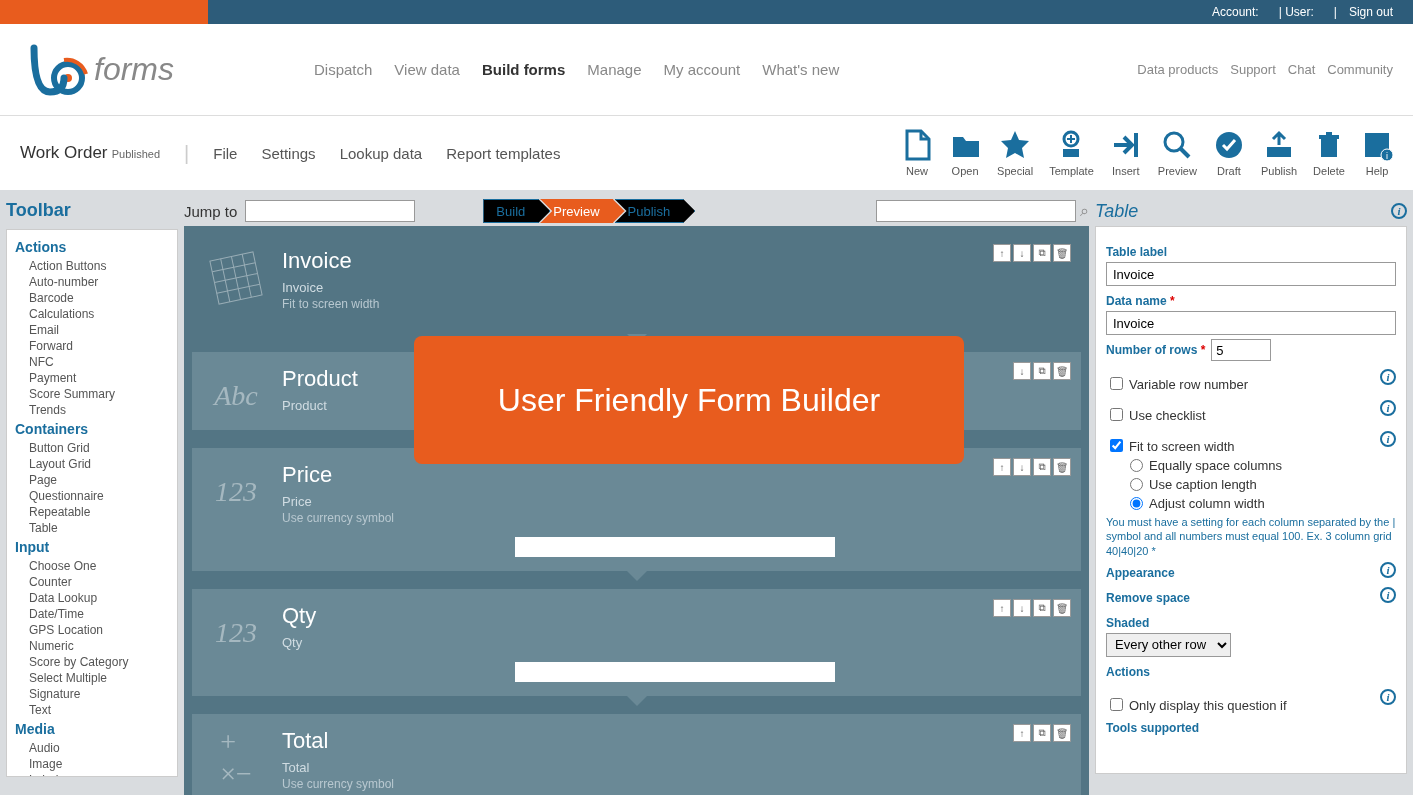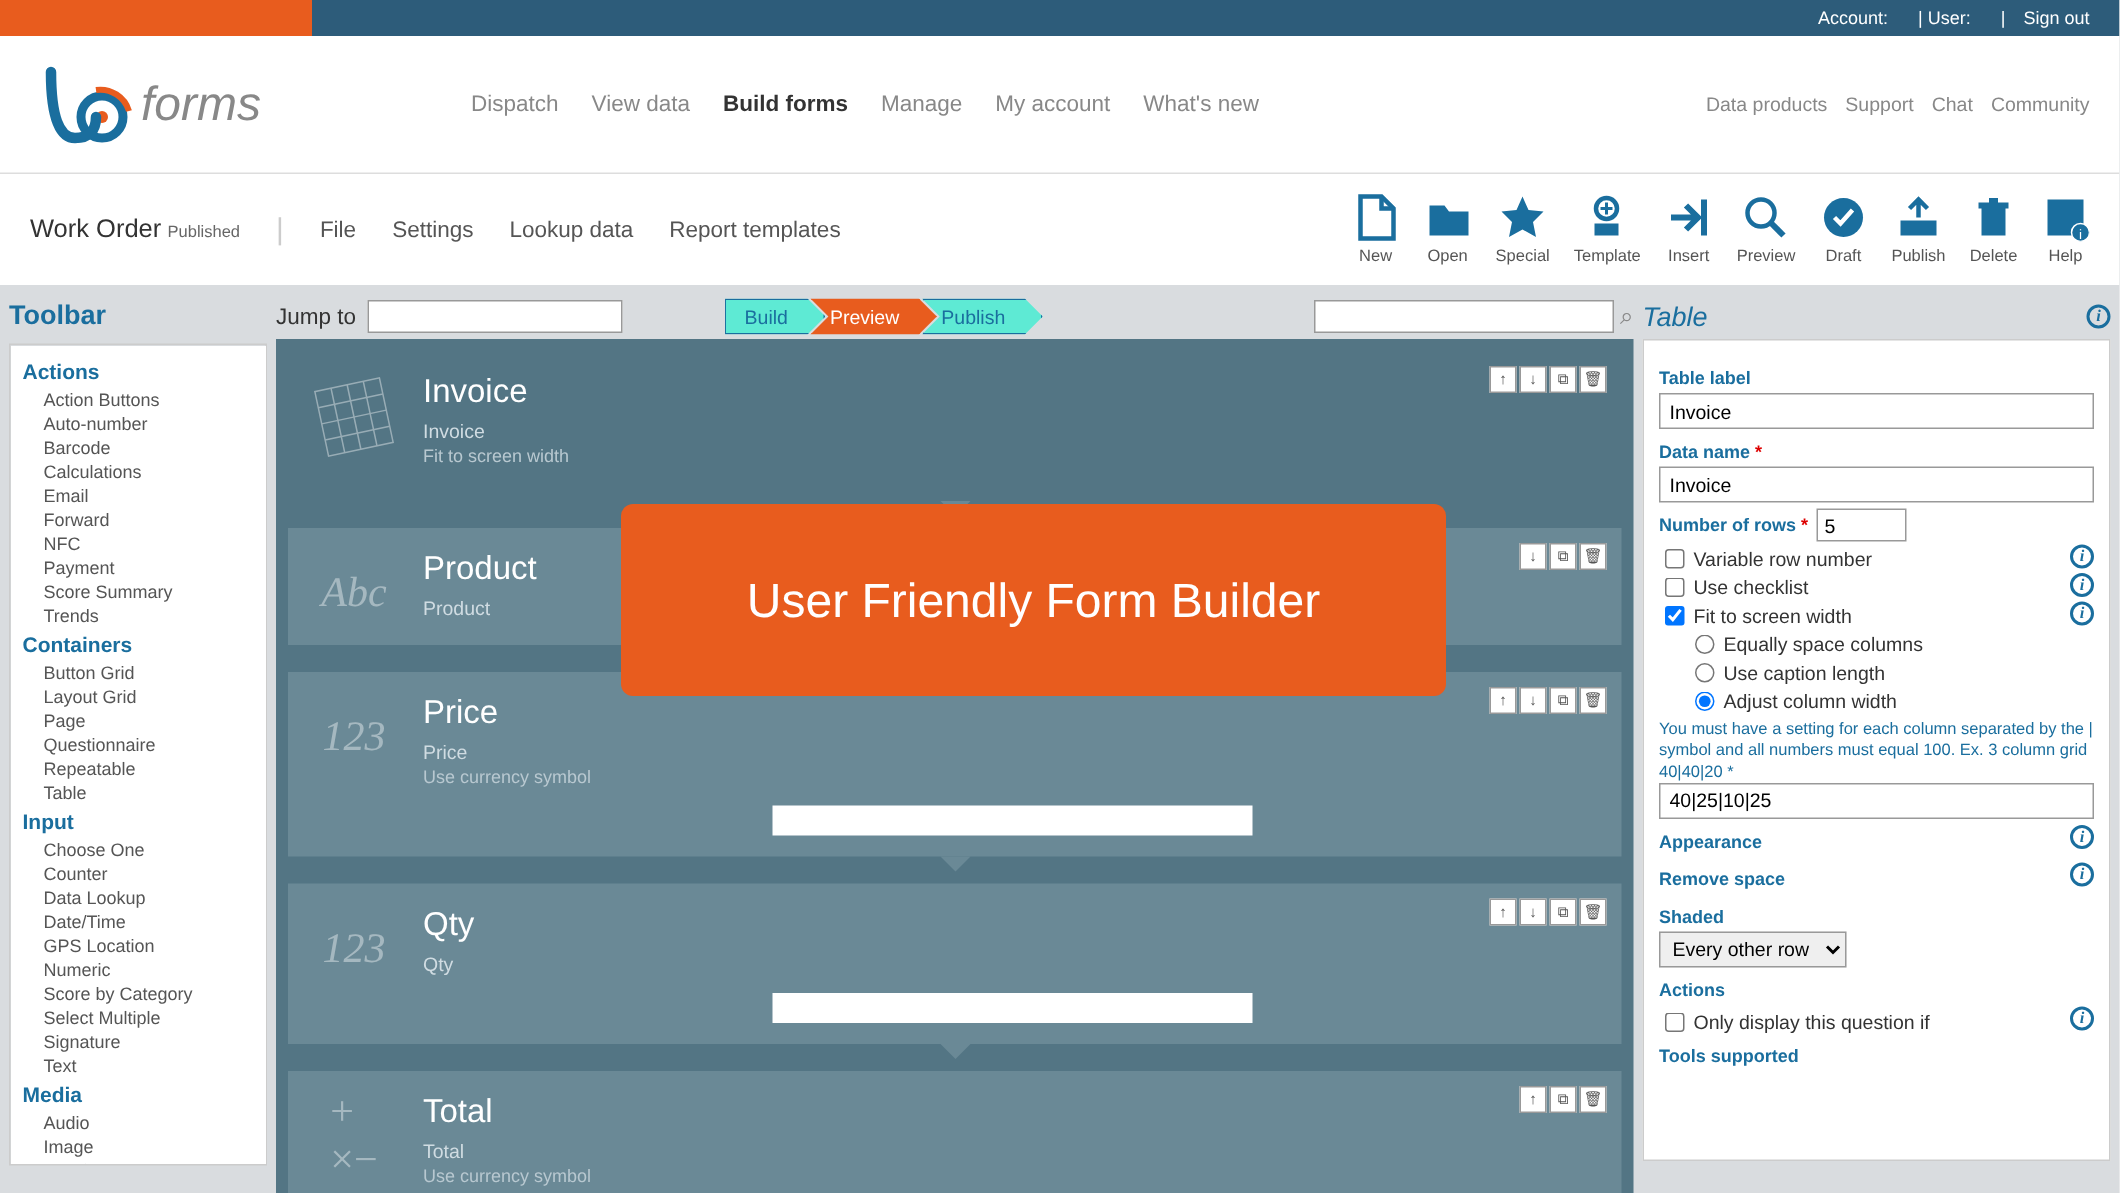--- a/index.html
+++ b/index.html
@@ -31,21 +31,21 @@
 .toolbar-panel { width: 172px; }
 .toolbar-title { font-size: 18px; color: #1a6e9e; font-weight: bold; padding: 4px 0 8px 0; }
 .toolbar-content { background: #fff; border: 1px solid #ccc; height: 548px; overflow-y: auto; padding: 6px 4px; }
 .toolbar-group { font-size: 14px; color: #1a6e9e; font-weight: bold; padding: 3px 4px; cursor: pointer; }
 .toolbar-item { font-size: 12px; color: #555; padding: 1px 4px 1px 18px; cursor: pointer; }
 .canvas-panel { flex: 1; min-width: 0; }
 .canvas-top { height: 30px; display: flex; align-items: center; gap: 8px; }
 .jump-label { font-size: 15px; color: #333; }
 .jump-input { width: 170px; height: 22px; border: 1px solid #999; padding: 0 4px; }
 .steps { display: flex; margin-left: 60px; }
-.step { height: 24px; padding: 0 24px 0 12px; display: flex; align-items: center; font-size: 13px; color: #1a6e9e; background: #5eead4; border: 1px solid #1a6e9e; position: relative; margin-right: -10px; clip-path: polygon(0 0, calc(100% - 12px) 0, 100% 50%, calc(100% - 12px) 100%, 0 100%, 12px 50%); cursor: pointer; }
+.step { height: 24px; padding: 0 24px 0 12px; display: flex; align-items: center; font-size: 13px; color: #1a6e9e; background: #000000; border: 1px solid #1a6e9e; position: relative; margin-right: -10px; clip-path: polygon(0 0, calc(100% - 12px) 0, 100% 50%, calc(100% - 12px) 100%, 0 100%, 12px 50%); cursor: pointer; }
 .step.first { clip-path: polygon(0 0, calc(100% - 12px) 0, 100% 50%, calc(100% - 12px) 100%, 0 100%); }
 .step.active { background: #e85c1e; color: #fff; border-color: #e85c1e; }
 .search-box { margin-left: auto; display: flex; align-items: center; gap: 4px; }
 .search-input { width: 200px; height: 22px; border: 1px solid #999; }
 .search-icon { color: #888; cursor: pointer; font-size: 16px; }
 .canvas-body { background: #537584; min-height: 548px; padding: 0; position: relative; overflow: hidden; }
 .form-block { background: #6a8996; margin: 8px; padding: 14px 14px 14px 90px; position: relative; min-height: 78px; }
 .form-block.header-block { background: transparent; min-height: 100px; }
 .form-block-icon { position: absolute; left: 14px; top: 14px; width: 60px; height: 60px; opacity: 0.4; display: flex; align-items: center; justify-content: center; }
 .form-block-title { font-size: 22px; color: #fff; font-weight: 300; }
@@ -58,21 +58,21 @@
 .connector { width: 0; height: 0; border-left: 10px solid transparent; border-right: 10px solid transparent; border-top: 10px solid #6a8996; margin: -8px auto 0 auto; }
 .props-panel { width: 312px; }
 .props-header { display: flex; align-items: center; height: 30px; }
 .props-title { font-size: 18px; color: #1a6e9e; font-style: italic; }
 .props-content { background: #fff; border: 1px solid #ccc; height: 548px; padding: 10px; overflow-y: auto; }
 .prop-label { font-size: 12px; color: #1a6e9e; font-weight: bold; margin-top: 8px; margin-bottom: 3px; }
 .prop-label .req { color: #d00; }
 .prop-input { width: 100%; height: 24px; border: 1px solid #999; padding: 0 6px; font-size: 13px; }
 .prop-input-sm { width: 60px; height: 22px; border: 1px solid #999; padding: 0 4px; font-size: 13px; display: inline-block; }
 .prop-row { display: flex; align-items: center; gap: 6px; margin-top: 4px; font-size: 12px; }
-.prop-check { display: flex; align-items: center; gap: 6px; margin-top: 4px; font-size: 13px; }
+.prop-check { display: flex; align-items: flex-start; gap: 6px; margin-top: 16px; font-size: 13px; }
 .prop-check input { margin-left: 4px; }
 .prop-radio { display: flex; align-items: center; gap: 6px; margin-top: 4px; margin-left: 24px; font-size: 13px; }
 .prop-note { font-size: 11px; color: #1a6e9e; margin-top: 4px; line-height: 1.3; }
 .info-icon { width: 16px; height: 16px; border: 2px solid #1a6e9e; border-radius: 50%; color: #1a6e9e; font-size: 11px; font-weight: bold; display: inline-flex; align-items: center; justify-content: center; margin-left: auto; cursor: pointer; font-style: italic; font-family: serif; }
 .prop-row-info { display: flex; align-items: center; }
 .link-text { color: #1a6e9e; font-size: 12px; cursor: pointer; margin-left: auto; }
 .prop-select { border: 1px solid #999; height: 24px; font-size: 13px; padding: 0 4px; width: 125px; }
 .grid-icon { width: 60px; height: 60px; }
 .grid-icon rect { fill: none; stroke: #fff; stroke-width: 1; }
 </style>
@@ -376,21 +376,20 @@
         </label>
       <label class="prop-radio">
           <input type="radio" name="colw" style=""> 
           <span>Use caption length</span>
         </label>
       <label class="prop-radio">
           <input type="radio" name="colw" checked="" style=""> 
           <span>Adjust column width</span>
         </label>
       <div class="prop-note"><span>You must have a setting for each column separated by the | symbol and all numbers must equal 100. Ex. 3 column grid 40|40|20</span> <span class="req">*</span></div>
-      <input class="prop-input" value="40|25|10|25" style="">
       <div class="prop-row-info">
           <div class="prop-label">Appearance</div>
           <span class="info-icon">i</span>
         </div>
       <div class="prop-row-info">
           <div class="prop-label">Remove space</div>
           <span class="info-icon">i</span>
         </div>
       <div class="prop-label">Shaded</div>
       <select class="prop-select"><option>Every other row</option></select>

